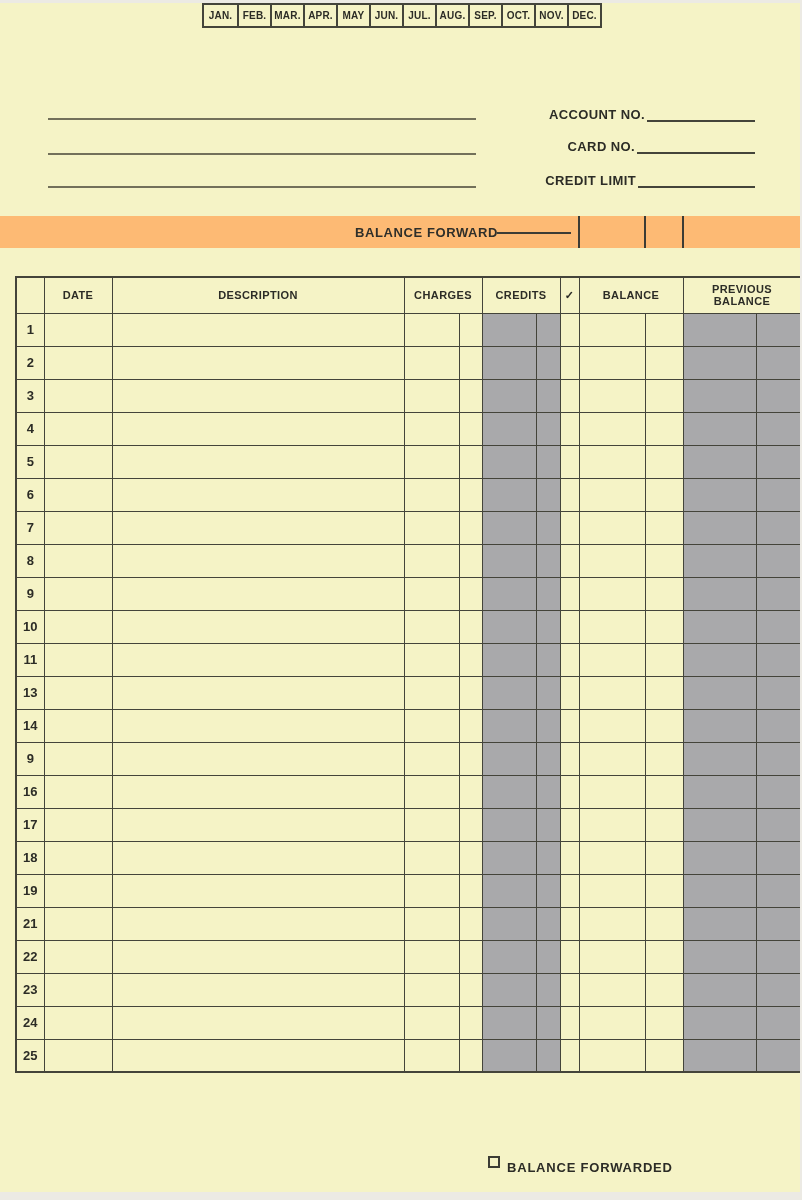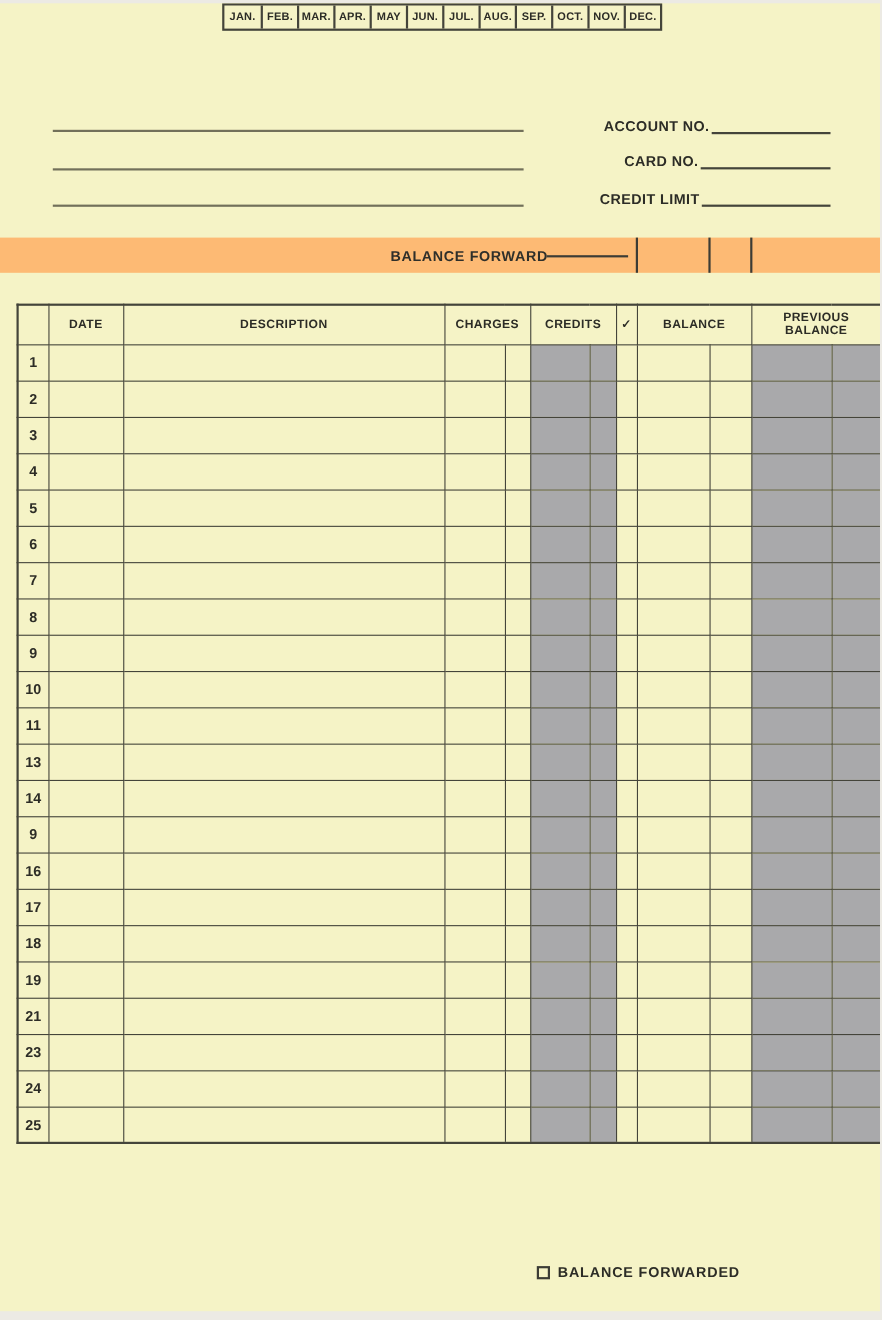--- a/index.html
+++ b/index.html
@@ -98,21 +98,21 @@
     position:absolute; left:488px; top:1146px;
     display:flex; align-items:center;
   }
   .checkbox {
     width:12px; height:12px;
     border:2px solid #3c3c35;
     margin-right:7px;
     background:transparent;
   }
   .footer-label {
-    font-size:13px; font-weight:bold; color:#2c2c26; letter-spacing:0.8px;
+    font-size:13px; font-weight:bold; color:#2c2c26; letter-spacing:0.8px;margin-top:11px;
   }
 </style>
 </head>
 <body>
 
 <div class="card">
 
   <div class="tab-strip">
       <div class="tab">JAN.</div>
       <div class="tab">FEB.</div>
@@ -441,20 +441,34 @@
     <td></td>
     <td class="shaded"></td>
     <td class="shaded"></td>
     <td></td>
     <td></td>
     <td></td>
     <td class="shaded"></td>
     <td class="shaded"></td>
   </tr>
         <tr>
+    <td class="rownum">22</td>
+    <td></td>
+    <td></td>
+    <td></td>
+    <td></td>
+    <td class="shaded"></td>
+    <td class="shaded"></td>
+    <td></td>
+    <td></td>
+    <td></td>
+    <td class="shaded"></td>
+    <td class="shaded"></td>
+  </tr>
+        <tr>
     <td class="rownum">23</td>
     <td></td>
     <td></td>
     <td></td>
     <td></td>
     <td class="shaded"></td>
     <td class="shaded"></td>
     <td></td>
     <td></td>
     <td></td>

